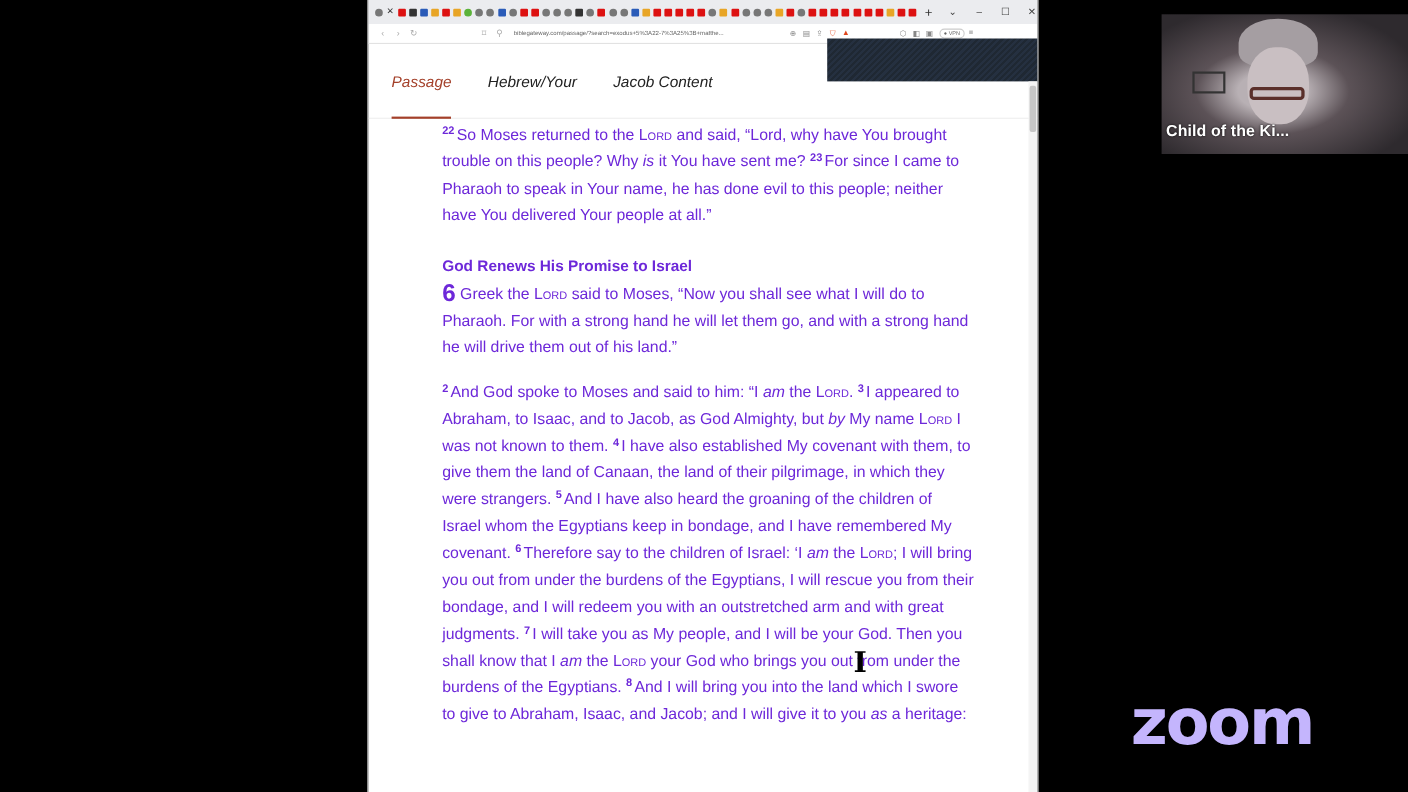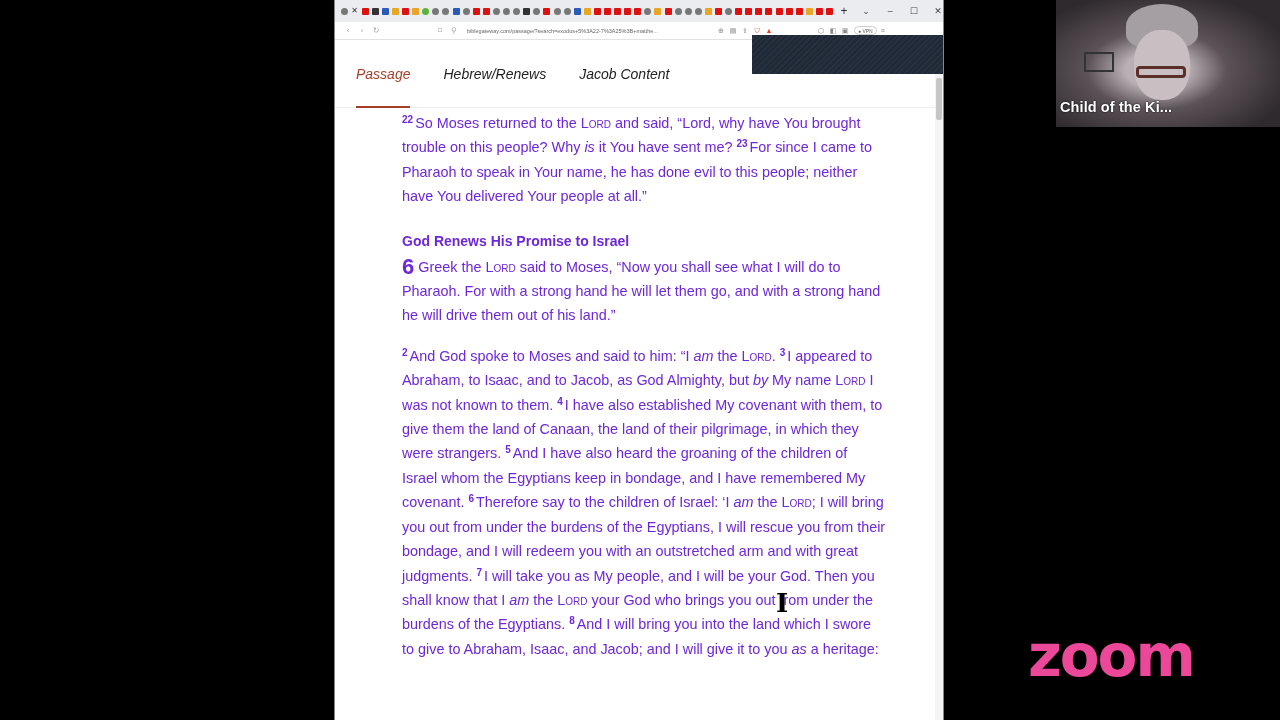--- a/index.html
+++ b/index.html
@@ -46,28 +46,28 @@
   sup.v { font-weight: bold; font-size: 10px; vertical-align: 5px; line-height: 0; margin-right: 2px; }
   .sc { font-variant: small-caps; }
   .it { font-style: italic; }
   h3.heading { font-size: 14px; font-weight: bold; margin: 21px 0 3px 0; line-height: 22px; }
   .chapnum { font-size: 22px; font-weight: bold; margin-right: 4px; vertical-align: -2px; }
   .gap { height: 16px; }
 
   #cursor { position: absolute; left: 776px; top: 588px; width: 10px; height: 30px; color: #000; font-size: 26px; line-height: 30px; font-family: "DejaVu Serif", serif; font-weight: bold; }
 
   
-  #participant { position: absolute; left: 1056px; top: 0; width: 224px; height: 127px; background: radial-gradient(ellipse at 45% 55%, #b8b0b4 0 18%, #5c5257 40%, #2e2a2e 80%); overflow: hidden; }
+  #participant { position: absolute; left: 1056px; top: 13px; width: 224px; height: 127px; background: radial-gradient(ellipse at 45% 55%, #b8b0b4 0 18%, #5c5257 40%, #2e2a2e 80%); overflow: hidden; }
   #p-face { position: absolute; left: 78px; top: 30px; width: 56px; height: 70px; border-radius: 45%; background: #c9bfc2; }
   #p-glasses { position: absolute; left: 80px; top: 66px; width: 50px; height: 12px; border: 3px solid #5a2f2a; border-radius: 4px; }
   #p-hair { position: absolute; left: 70px; top: 4px; width: 72px; height: 44px; border-radius: 50% 50% 30% 30%; background: #a59ea2; }
   #p-frame { position: absolute; left: 28px; top: 52px; width: 30px; height: 20px; border: 2px solid #333; }
   #p-name { position: absolute; left: 4px; top: 99px; font-size: 14.5px; color: #fff; font-weight: bold; letter-spacing: 0.1px; text-shadow: 0 0 2px #000; }
 
-  #zoom-logo { position: absolute; left: 1028px; top: 622px; font-size: 58px; color: #ec4899; font-family: "DejaVu Sans", sans-serif; font-weight: bold; letter-spacing: -2px; }
+  #zoom-logo { position: absolute; left: 1028px; top: 622px; font-size: 58px; color: #c4b5fd; font-family: "DejaVu Sans", sans-serif; font-weight: bold; letter-spacing: -2px; }
 </style>
 </head>
 <body>
 
 <div id="stage">
 
   <div id="browser">
     <div id="tabstrip">
       <span class="tab-ico grey"></span>
       <span class="tab-ico close">✕</span>
@@ -142,21 +142,21 @@
       <span class="tool-ico brave">▲</span>
       <span class="tool-ico" style="margin-left:40px">⬡</span>
       <span class="tool-ico">◧</span>
       <span class="tool-ico">▣</span>
       <span class="vpn">● VPN</span>
       <span class="tool-ico">≡</span>
     </div>
 
     <div id="page-tabs">
       <span class="ptab active">Passage</span>
-      <span class="ptab">Hebrew/Renews</span>
+      <span class="ptab">Hebrew/Your</span>
       <span class="ptab">Jacob Content</span>
     </div>
 
     <div id="dark-overlay"></div>
 
     <div id="scrollbar">
       <div id="scroll-thumb"></div>
     </div>
 
     <div id="content">

